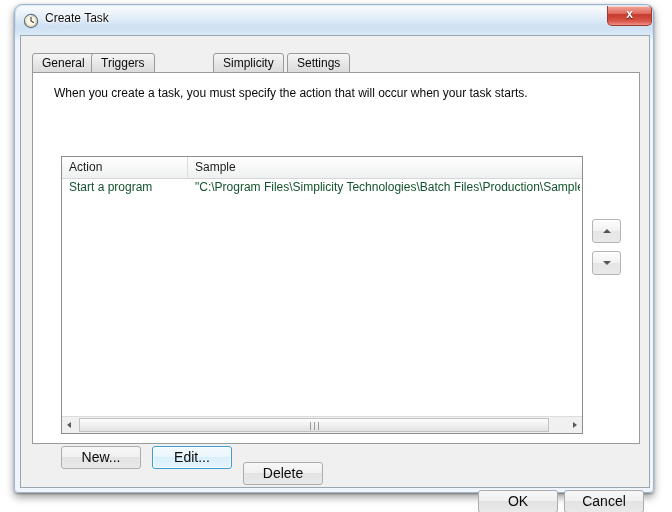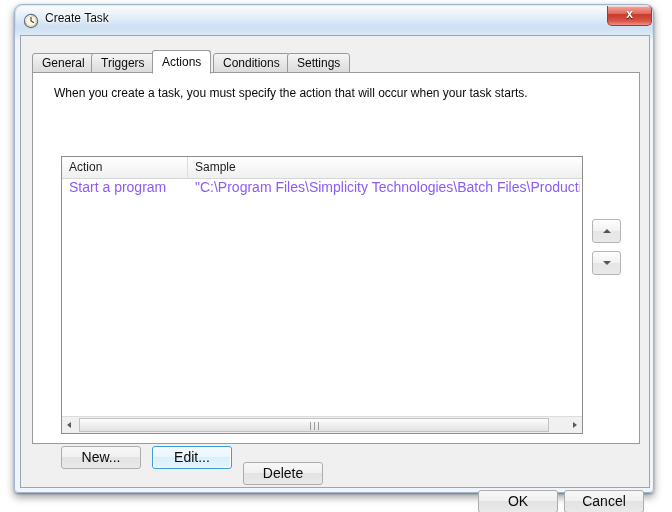--- a/index.html
+++ b/index.html
@@ -172,22 +172,22 @@
 
   #list-body {
     position: absolute;
     left: 0; top: 21px; right: 0; bottom: 17px;
     overflow: hidden;
   }
   .list-row {
     position: relative;
     height: 20px;
     line-height: 19px;
-    font-size: 14px;
-    color: #8b5cf6;
+    font-size: 12px;
+    color: #14532d;
     cursor: default;
     white-space: nowrap;
   }
   .cell-action { position: absolute; left: 7px; top: 0; width: 120px; overflow: hidden; }
   .cell-details { position: absolute; left: 133px; top: 0; right: 2px; overflow: hidden; }
 
   
   #hscroll {
     position: absolute;
     left: 0; right: 0; bottom: 0;
@@ -324,22 +324,21 @@
     <div id="close-button">
       <span id="close-glyph">x</span>
     </div>
   </div>
 
   <div id="client">
 
     <div id="tabstrip">
       <div class="tab" style="left:0px;">General</div>
       <div class="tab" style="left:59px;">Triggers</div>
-      <div class="tab selected" style="left:120px;">Actions</div>
-      <div class="tab" style="left:181px;">Conditions</div>
+      <div class="tab" style="left:181px;">Simplicity</div>
       <div class="tab" style="left:255px;">Settings</div>
     </div>
 
     <div id="tabpage"></div>
 
     <div id="instruction">When you create a task, you must specify the action that will occur when your task starts.</div>
 
     <div id="listview">
       <div id="list-header">
         <div class="col-head" id="col-action">Action</div>

